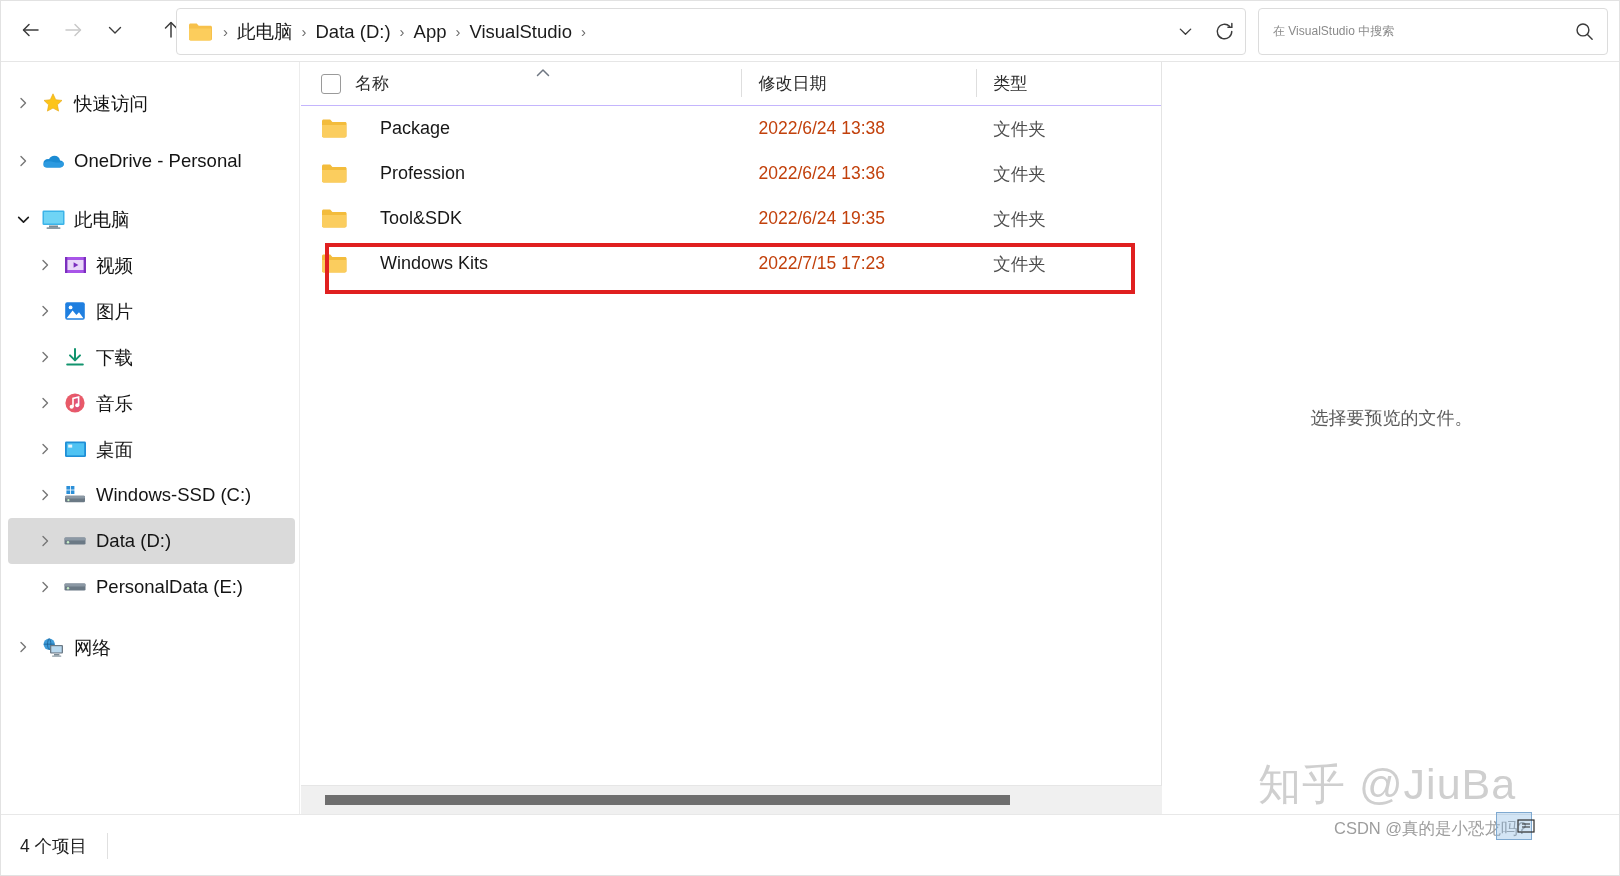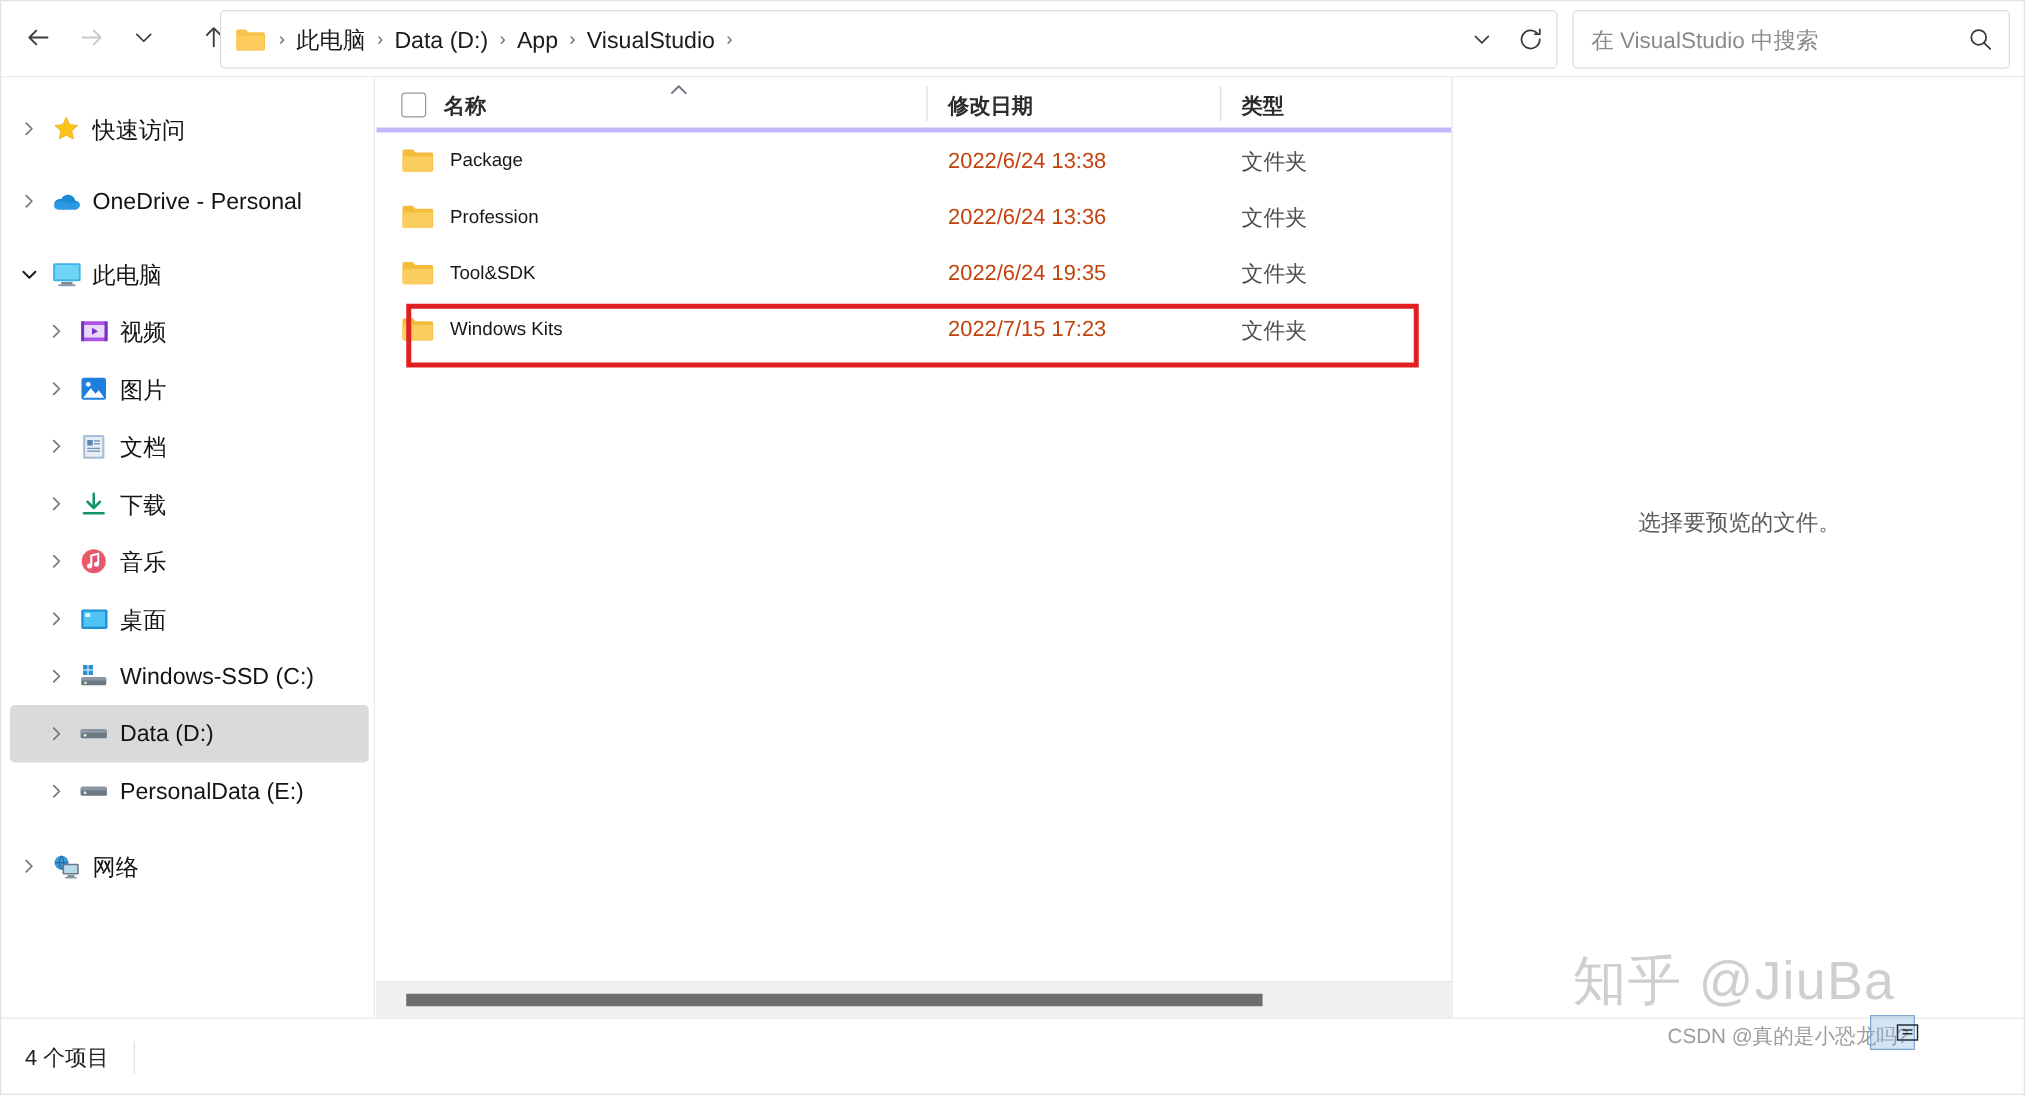--- a/index.html
+++ b/index.html
@@ -86,21 +86,21 @@
     width: 350px; height: 47px;
     border: 1px solid #dcdcdc;
     border-radius: 4px;
     background: #ffffff;
     display: flex; align-items: center;
     cursor: text;
   }
   .search-placeholder {
     flex: 1 1 auto;
     margin-left: 14px;
-    font-size: 18px;
+    font-size: 12px;
     color: #8a8a8a;
     white-space: nowrap;
   }
   .search-icon-wrap {
     width: 46px; height: 100%;
     display: flex; align-items: center; justify-content: center;
     color: #3a3a3a;
   }
 
   
@@ -154,22 +154,22 @@
     position: absolute; left: 301px; top: 62px;
     width: 861px; height: 752px;
     background: #ffffff;
     border-right: 1px solid #e4e4e4;
     overflow: hidden;
   }
   .col-headers {
     position: relative;
     height: 44px;
     background: #ffffff;
-    border-bottom: 4px solid #c4b5fd;
-    display: flex; align-items: flex-start; font-weight: bold;
+    border-bottom: 1px solid #c4b5fd;
+    display: flex; align-items: center;
   }
   .sort-caret {
     position: absolute; left: 234px; top: 2px;
     color: #6e7681;
   }
   .ch {
     position: relative;
     height: 44px;
     display: flex; align-items: center;
     font-size: 17px;
@@ -195,23 +195,24 @@
 
   .rows { position: relative; }
   .row {
     position: relative;
     height: 45px;
     display: flex; align-items: center;
     cursor: default;
   }
   .cell-name {
     width: 442px; padding-left: 20px;
-    display: flex; align-items: center;
-    font-size: 15px; color: #171717;
-    white-space: nowrap;
+    display: flex; align-items: flex-start;
+    font-size: 18px; color: #171717;
+    white-space: nowrap;
+    gap: 20px;
   }
   .row-folder-ico {
     width: 26px; height: 21px;
     margin-right: 13px;
     flex: 0 0 auto;
   }
   .cell-date {
     width: 235px; padding-left: 16px;
     font-size: 17.5px; color: #c2410c;
     white-space: nowrap;
@@ -484,39 +485,20 @@
       <span class="nav-ico">
         <svg width="22" height="20" viewBox="0 0 22 20">
             <rect x="1.2" y="1.2" width="19.6" height="17.6" rx="2" fill="#1f7fe0"></rect>
             <circle cx="6.6" cy="6.4" r="1.9" fill="#ffffff"></circle>
             <path d="M2.6 17.2 L8.6 9.6 L12.4 14 L15 11.2 L19.4 17.2 Z" fill="#ffffff"></path>
           </svg>
       </span>
       <span class="nav-label">图片</span>
     </div>
 
-    <div class="nav-item indent-2">
-      <span class="nav-chev">
-        <svg width="14" height="14" viewBox="0 0 14 14" fill="none" stroke="currentColor" stroke-width="1.4" stroke-linecap="round" stroke-linejoin="round">
-            <path d="M5 2.5 L9.5 7 L5 11.5"></path>
-          </svg>
-      </span>
-      <span class="nav-ico">
-        <svg width="20" height="21" viewBox="0 0 20 21">
-            <rect x="1.5" y="1" width="17" height="19" rx="1.2" fill="#a8bed6"></rect>
-            <rect x="3.2" y="2.7" width="13.6" height="15.6" fill="#e7eef6"></rect>
-            <rect x="4.8" y="5" width="4.4" height="4.4" fill="#5b86b5"></rect>
-            <rect x="10.2" y="5.2" width="4.8" height="1.1" fill="#7b97b8"></rect>
-            <rect x="10.2" y="7.4" width="4.8" height="1.1" fill="#7b97b8"></rect>
-            <rect x="4.8" y="11.2" width="10.2" height="1.1" fill="#7b97b8"></rect>
-            <rect x="4.8" y="13.4" width="10.2" height="1.1" fill="#7b97b8"></rect>
-          </svg>
-      </span>
-      <span class="nav-label">文档</span>
-    </div>
 
     <div class="nav-item indent-2">
       <span class="nav-chev">
         <svg width="14" height="14" viewBox="0 0 14 14" fill="none" stroke="currentColor" stroke-width="1.4" stroke-linecap="round" stroke-linejoin="round">
             <path d="M5 2.5 L9.5 7 L5 11.5"></path>
           </svg>
       </span>
       <span class="nav-ico">
         <svg width="22" height="21" viewBox="0 0 22 21" fill="none" stroke="#12946e" stroke-width="2" stroke-linecap="round" stroke-linejoin="round">
             <path d="M11 2 V12.8"></path>

